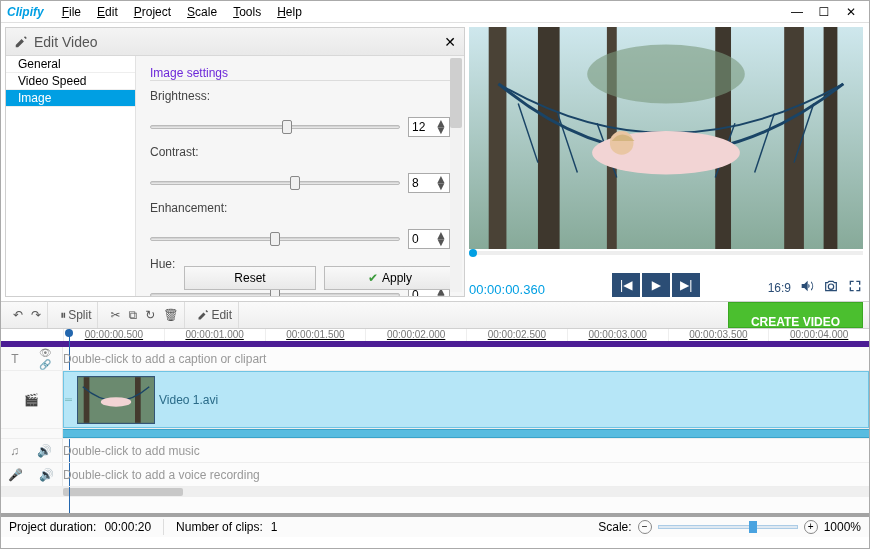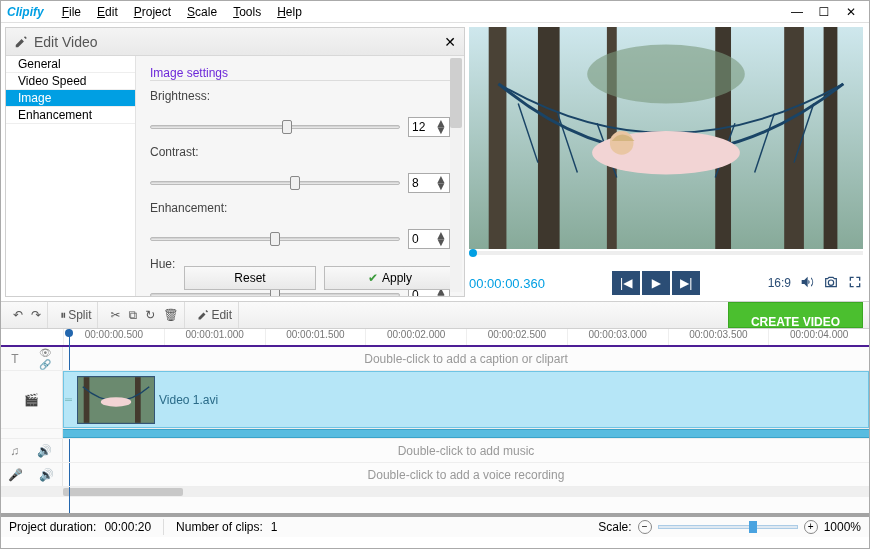--- a/index.html
+++ b/index.html
@@ -39,45 +39,45 @@
 .btn { flex:0 0 auto; width: 132px; height: 24px; background: linear-gradient(#f9f9f9,#e9e9e9); border:1px solid #bcbcbc; display:flex; align-items:center; justify-content:center; gap:4px; cursor:pointer;}
 .scroll-track { position:absolute; right:2px; top:30px; bottom:4px; width:12px; background:#f2f2f2;}
 .scroll-thumb { width:100%; height:70px; background:#cfcfcf; border-radius:2px;}
 
 
 .preview { flex: 1; padding: 4px 6px 4px 4px; display: flex; flex-direction: column; }
 .video-box { flex:1; background:#000; position:relative; display:flex; align-items:center; justify-content:center; overflow:hidden;}
 .video-box svg { width:100%; height:100%; }
 .play-line { height: 4px; background: #eee; position: relative; margin-top:2px;}
 .play-dot { width:8px; height:8px; background:#009fe3; border-radius:50%; position:absolute; left:0; top:-2px; }
-.controls { display:flex; align-items:center; height:28px; margin-top:14px; }
+.controls { display:flex; align-items:flex-end; height:28px; margin-top:14px; }
 .timecode { color:#009fe3; font-size:13px; }
 .transport { margin:0 auto; display:flex; gap:2px; }
 .tbtn { width:28px; height:24px; background:#2b4d75; color:#fff; display:flex; align-items:center; justify-content:center; cursor:pointer;}
 .extras { display:flex; gap:8px; align-items:center; color:#2b4d75;}
 .extras svg { width:16px; height:16px; }
 
 
 .toolbar { height: 28px; background: linear-gradient(#fafafa,#eee); border-top:1px solid #d0d0d0; border-bottom:1px solid #d0d0d0; display:flex; align-items:center; padding:0 6px; gap:6px;}
 .tool-group { display:flex; align-items:center; gap:8px; padding:0 6px; border-right:1px solid #ddd; height:100%;}
 .tool-group:last-child { border:none; }
 .tool-icon { color:#555; cursor:pointer; display:flex; align-items:center; gap:2px; font-size:12px;}
 .create-btn { margin-left:auto; background:#4bbf2f; color:#fff; font-weight:bold; height:22px; padding:12px 22px; border:1px solid #3aa822; cursor:pointer;}
 
 
 .timeline { height: 184px; display:flex; flex-direction: column; background:#fcfcfc; }
-.ruler { height:18px; display:flex; position:relative; background:#fff; border-bottom:2px solid #4c1d95; padding-left:62px;}
+.ruler { height:18px; display:flex; position:relative; background:#fff; border-bottom:6px solid #4c1d95; padding-left:62px;text-decoration:underline;}
 .tick { flex:1; font-size:10px; color:#767676; text-align:center; border-left:1px solid #eee;}
 .playhead { position:absolute; left:68px; top:0; width:1px; height:184px; background:#2467ae;}
 .playhead:before{content:''; position:absolute; left:-4px; top:0; width:8px; height:8px; background:#2467ae; border-radius:50%;}
 .tracks { display:flex; flex-direction:column; position:relative;}
 .track { display:flex; align-items:center; border-bottom:1px solid #eee; }
 .track-head { width:62px; display:flex; align-items:center; justify-content:space-around; color:#888; height:100%; border-right:1px solid #e4e4e4; background:#fafafa;}
 .track-body { flex:1; display:flex; align-items:center; position:relative; height:100%; }
-.hint { width:100%; text-align:center; color:#999; font-size:12px;}
+.hint { width:100%; text-align:left; color:#999; font-size:12px;}
 .track.caption { height:24px; }
 .track.video { height:58px; background:#c7ebf7; }
 .track.video .track-body { background:#b6e6f7; border:1px solid #6fc4e4;}
 .track.videobar { height:10px; }
 .track.videobar .track-body { background:#58bce0; border-top:1px solid #3aa3c9; border-bottom:1px solid #3aa3c9;}
 .track.music, .track.voice { height:24px; }
 .clip-thumb { width:78px; height:48px; margin:4px; background:#356; border:1px solid #357; display:inline-block; vertical-align:middle; position:relative; overflow:hidden;}
 .clip-thumb svg{width:100%;height:100%;}
 .clip-label { color:#2a6b88; font-size:12px; }
 .hscroll { height:10px; background:#efefef; display:flex; align-items:center;}
@@ -117,21 +117,20 @@
           <path d="M3 17v4h4L17 11l-4-4L3 17zM20 7l-3-3 2-2 3 3-2 2z" fill="#555"></path>
         </svg>
       <span style="font-size:14px;color:#555">Edit Video</span>
       <span class="close">✕</span>
     </div>
     <div class="edit-body">
       <div class="tab-list">
         <div class="tab">General</div>
         <div class="tab">Video Speed</div>
         <div class="tab active">Image</div>
-        <div class="tab">Enhancement</div>
       </div>
       <div class="settings">
         <div class="fieldset-title">Image settings</div>
         <div id="rows">
             <div class="row">
               <div class="label">Brightness:</div>
               <div class="slider-row">
                 <div class="slider">
                   <div class="thumb" style="left:55%"></div>
                 </div>

